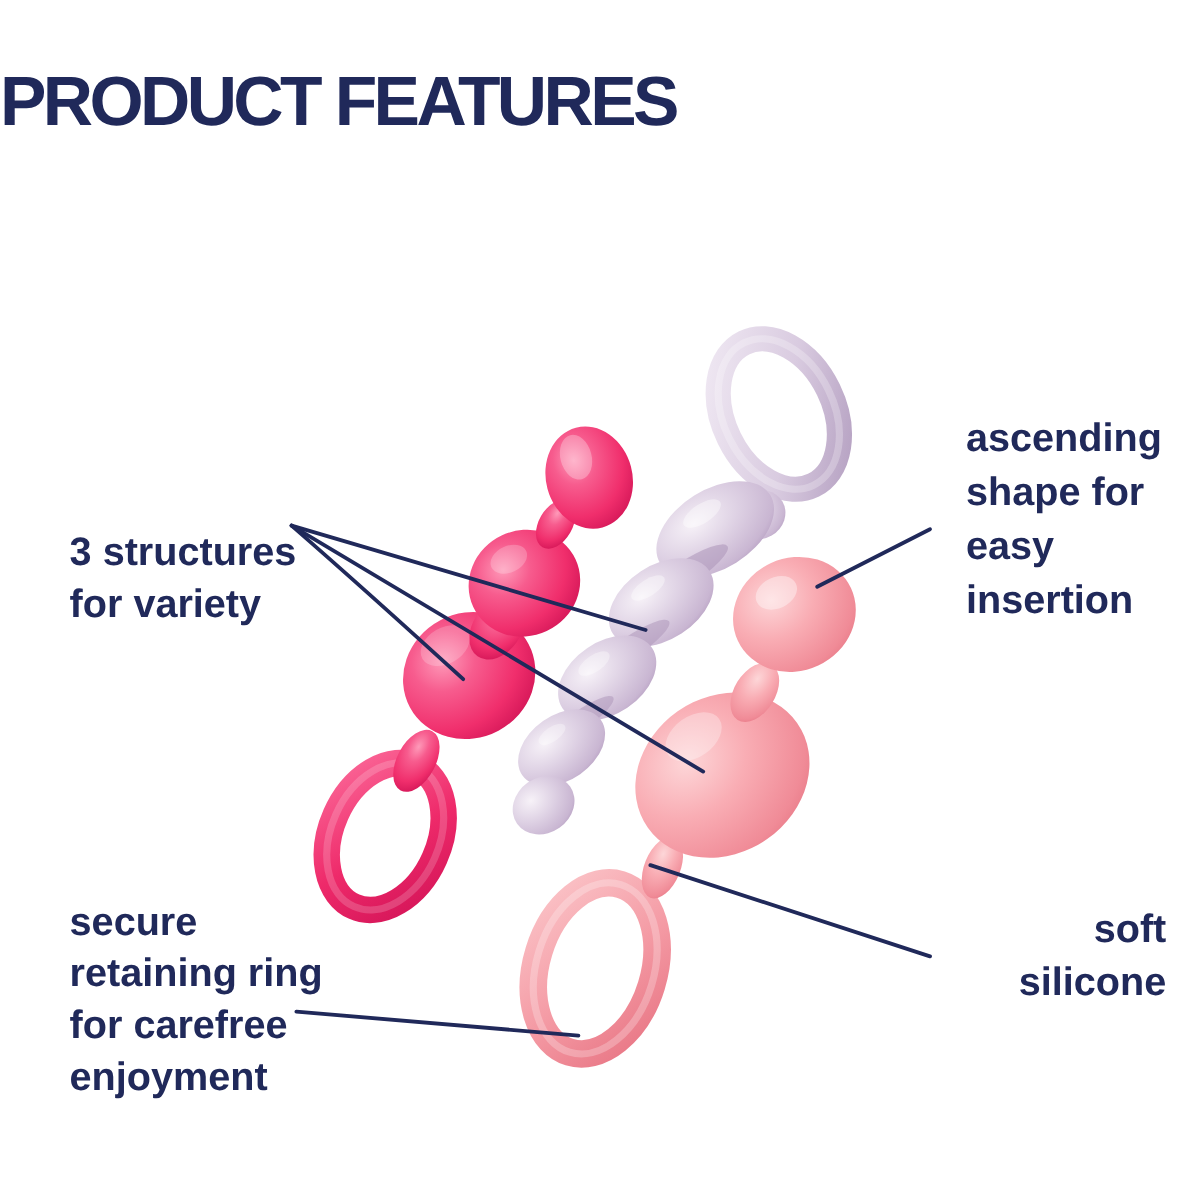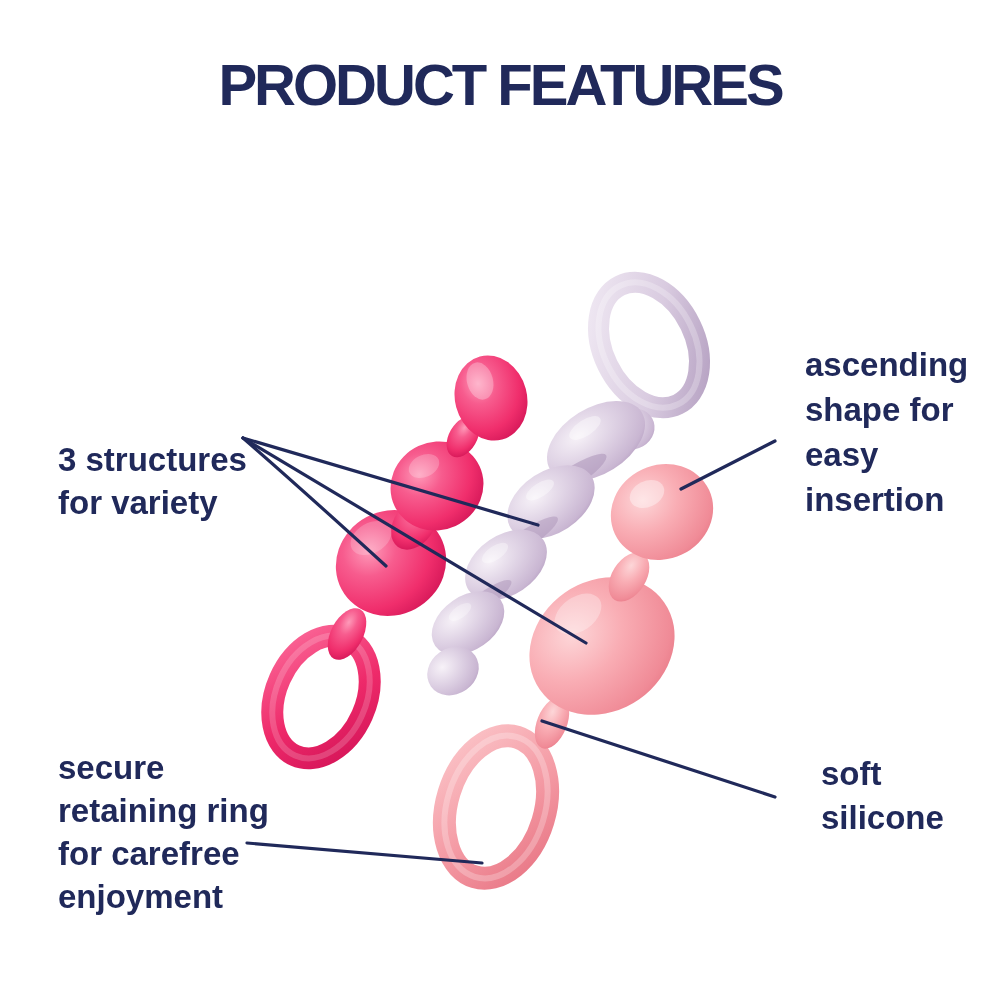--- a/index.html
+++ b/index.html
@@ -7,36 +7,36 @@
     --bg:#ffffff;
   }
   html,body{margin:0;padding:0;background:var(--bg);}
   body{
     width:1000px;height:1000px;position:relative;overflow:hidden;
     font-family:"Liberation Sans", sans-serif;
   }
   .stage{position:absolute;inset:0;}
   .title{
     position:absolute;left:0;right:0;top:56px;
-    text-align:center;
+    text-align:left;
     font-size:58px;line-height:58px;font-weight:bold;
     letter-spacing:-3px;
     color:var(--navy);
   }
   .label{
     position:absolute;
     color:var(--navy);
     font-size:33px;line-height:43px;font-weight:600;
     white-space:pre-line;
     letter-spacing:0;
   }
   #label-structures{left:58px;top:390px;margin-top:48px;}
   #label-ascending{left:805px;top:342px;line-height:45px;}
   #label-retaining{left:58px;top:746px;}
-  #label-silicone{left:821px;top:752px;line-height:44px;}
+  #label-silicone{left:849px;top:752px;line-height:44px;text-align:right;}
   svg{position:absolute;left:0;top:0;}
   .callout{
     stroke:var(--navy);
     stroke-width:3.2;
     stroke-linecap:round;
     fill:none;
   }
 </style>
 </head>
 <body>

